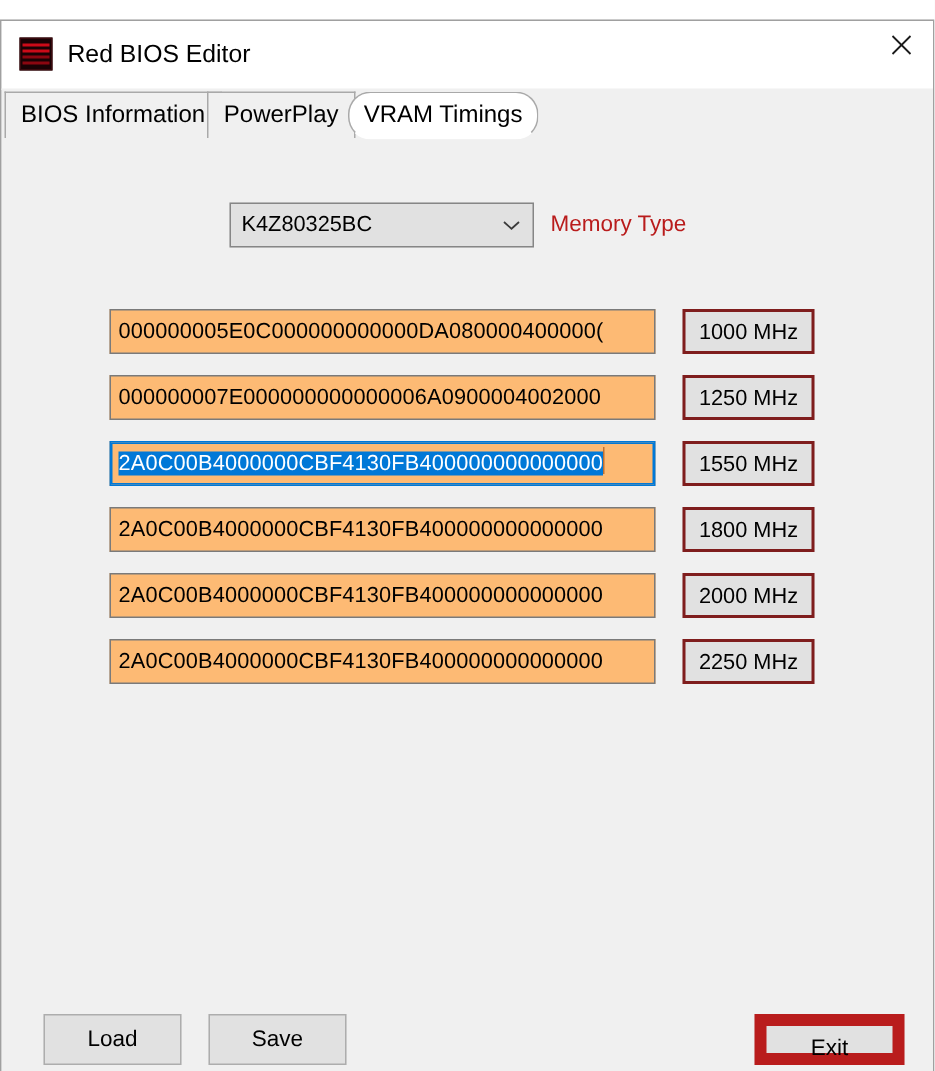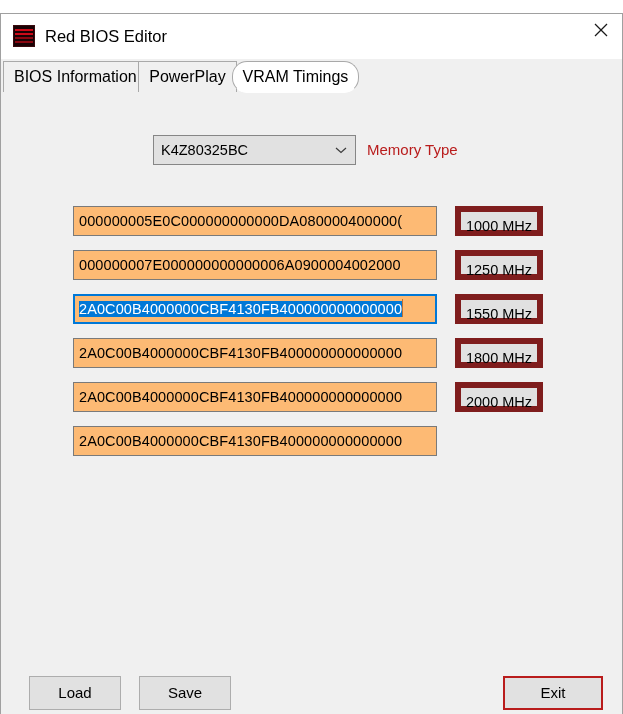--- a/index.html
+++ b/index.html
@@ -199,21 +199,21 @@
   }
   .timing-input.focused .caret { display: inline-block; }
   .freq-button {
     position: absolute;
     left: 454px;
     top: 0;
     width: 88px;
     height: 30px;
     box-sizing: border-box;
     background: #e1e1e1;
-    border: 6px solid #7f1d1d;
+    border: 2px solid #7f1d1d;
     font-family: "Liberation Sans", sans-serif;
     font-size: 14.5px;
     color: #000000;
     line-height: 28px;
     text-align: center;
     cursor: default;
     white-space: nowrap;
   }
 
   
@@ -230,21 +230,21 @@
     line-height: 32px;
     text-align: center;
     cursor: default;
     white-space: nowrap;
   }
   #load-button { left: 28px; width: 92px; }
   #save-button { left: 138px; width: 92px; }
   #exit-button {
     left: 502px;
     width: 100px;
-    border: 2px solid #b91c1c;
+    border: 8px solid #b91c1c;
     line-height: 30px;
   }
 </style>
 </head>
 <body>
 
 <div id="app-window">
 
   <div id="titlebar">
     <div id="app-icon">
@@ -304,20 +304,21 @@
       <div class="freq-button">1800 MHz</div>
     </div>
 
     <div class="timing-row" id="row-4" style="top:290px">
       <div class="timing-input"><span class="sel">2A0C00B4000000CBF4130FB400000000000000</span></div>
       <div class="freq-button">2000 MHz</div>
     </div>
 
     <div class="timing-row" id="row-5" style="top:334px">
       <div class="timing-input"><span class="sel">2A0C00B4000000CBF4130FB400000000000000</span></div>
+      <div class="freq-button">2250 MHz</div>
     </div>
 
     <div class="bottom-button" id="load-button">Load</div>
     <div class="bottom-button" id="save-button">Save</div>
     <div class="bottom-button" id="exit-button">Exit</div>
 
   </div>
 </div>
 
 </body></html>

